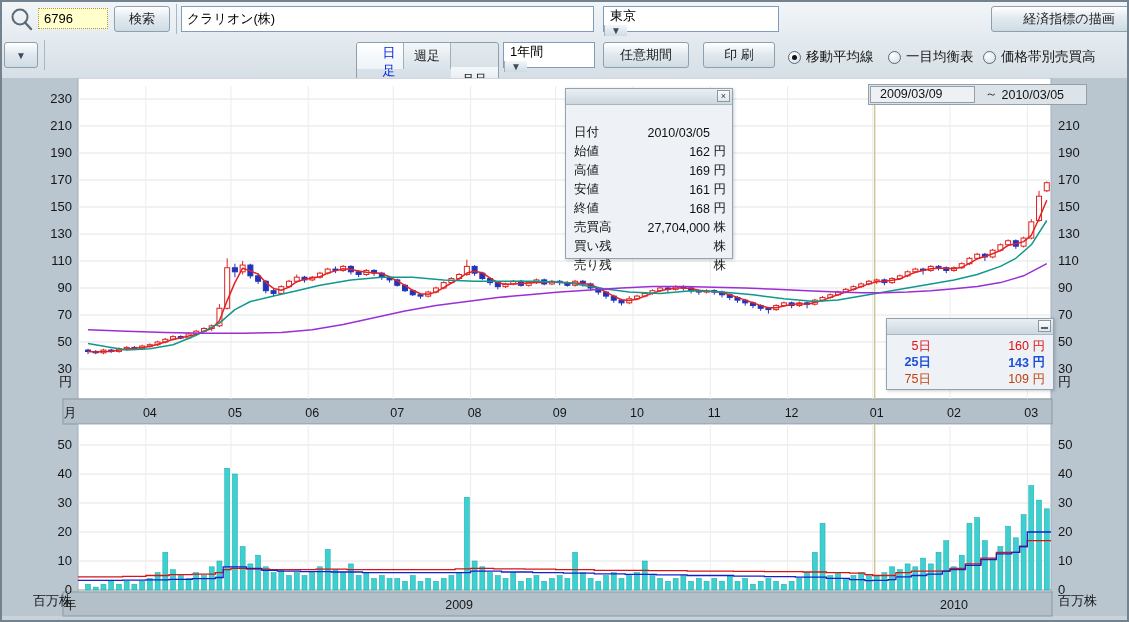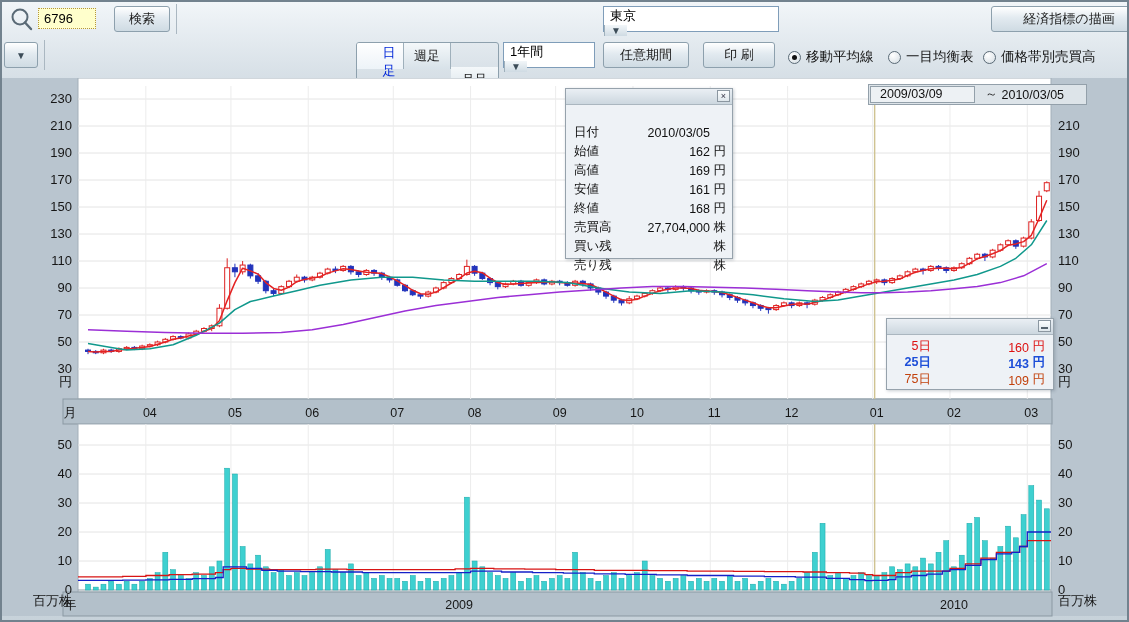--- a/index.html
+++ b/index.html
@@ -28,44 +28,45 @@
   .panelbtn{position:absolute;right:2px;top:1px;width:13px;height:12px;border:1px solid #8b97a1;background:linear-gradient(#fbfdfe,#dfe7ec);font-size:9px;line-height:10px;text-align:center;color:#334;box-sizing:border-box;}
   .minbar{position:absolute;left:2px;right:2px;bottom:2px;height:2px;background:#56636e;}
   .tooltip{left:565px;top:88px;width:166px;height:169px;}
   .trows{padding:18px 6px 0 8px;}
   .trow{display:flex;height:19px;align-items:center;font-size:12.5px;color:#111;}
   .t-label{width:52px;}
   .t-value{flex:1;text-align:right;}
   .t-unit{width:16px;text-align:right;}
   .legendbox{left:886px;top:318px;width:166px;height:70px;}
   .lrows{padding:3px 8px 0 10px;}
-  .lrow{display:flex;height:16.5px;align-items:flex-end;font-size:12.5px;}
+  .lrow{display:flex;height:16.5px;align-items:center;font-size:12.5px;}
   .l-label{width:34px;text-align:right;}
   .l-value{flex:1;text-align:right;}
   .l-unit{width:16px;text-align:right;}
   
   .daterange{position:absolute;left:868px;top:84px;width:219px;height:21px;background:#dde4e9;border:1px solid #93a0aa;display:flex;align-items:center;font-size:12.5px;color:#111;box-sizing:border-box;z-index:15;}
   .dr-from{background:#edf1f4;border:1px solid #93a0aa;height:15px;line-height:15px;padding:0 9px;margin-left:1px;min-width:85px;}
   .dr-sep{padding:0 4px 0 10px;}
   svg text{font-family:"Liberation Sans","DejaVu Sans",sans-serif;}
 </style>
 </head>
 <body>
 
 <div id="app">
 
   <div class="toolbar">
 
     <svg style="position:absolute;left:8px;top:6px" width="26" height="26" viewBox="0 0 26 26">
       <circle cx="12" cy="11" r="7.5" fill="none" stroke="#5a6a76" stroke-width="2"></circle>
       <line x1="17" y1="16.5" x2="23" y2="23" stroke="#5a6a76" stroke-width="2.4" stroke-linecap="round"></line>
     </svg>
-    <input class="tinput code-input" style="left: 38px; top: 8px; width: 58px; height: 21px;" value="6796">
+    <input class="tinput code-input" style="left: 38px; top: 8px; width: 70px; height: 21px;" value="6796">
     <button class="btn" style="left:114px;top:6px;width:56px;height:26px">検索</button>
     <div class="vdiv" style="left:176px;top:4px;height:30px"></div>
+    <input class="tinput" style="left: 181px; top: 6px; width: 413px; height: 26px;" value="クラリオン(株)">
     <div class="combo" style="left:603px;top:6px;width:176px;height:26px">
       <div class="cfield">東京</div>
       <div class="cbtn">
           <span>▼</span>
         </div>
     </div>
     <button class="btn" style="left:991px;top:6px;width:156px;height:26px">経済指標の描画</button>
 
     <button class="btn" style="left:4px;top:42px;width:34px;height:26px">
       <span style="font-size:10px;color:#3c4c58">▼</span>

